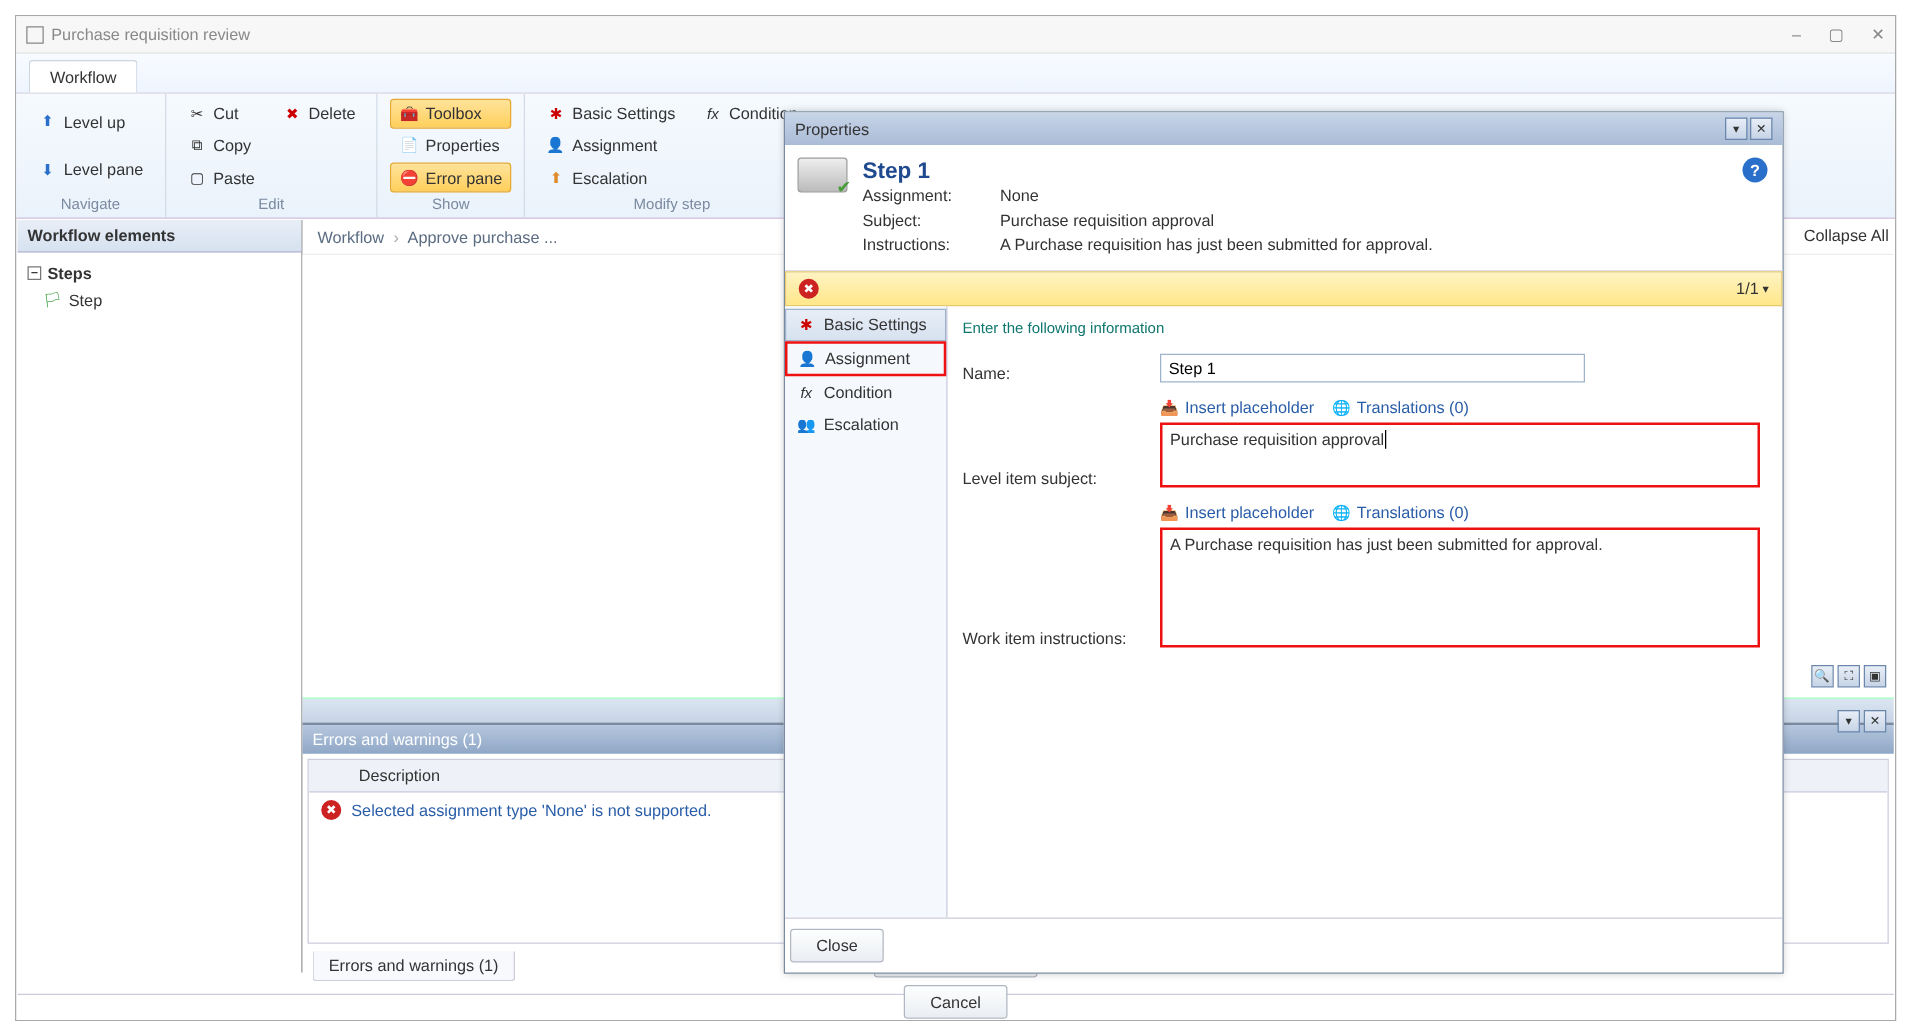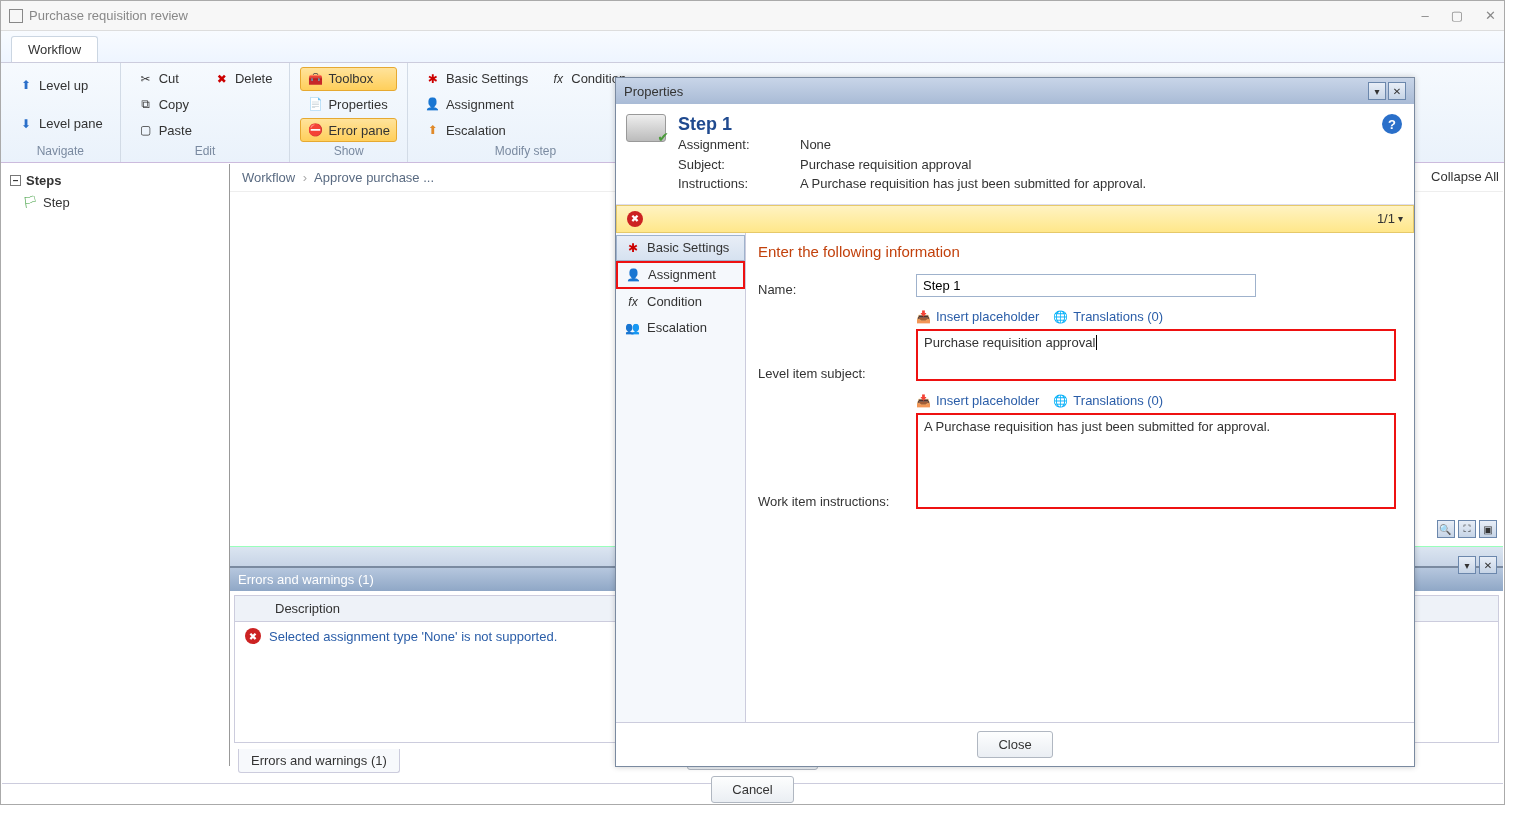--- a/index.html
+++ b/index.html
@@ -1,17 +1,17 @@
 <!DOCTYPE html>
 <html><head>
 <meta charset="utf-8">
 <style>
 * { box-sizing: border-box; font-family: "Segoe UI", Tahoma, sans-serif; font-size: 13px; }
 body { margin: 0; background: #fff; color: #333; width:1536px; height:817px; position:relative; overflow:hidden;}
-.window { border: 1px solid #aaa; width: 1505px; height: 805px; margin: 0; position:relative; background:#fff;}
+.window { border: 1px solid #aaa; width: 1505px; height: 805px; margin: 12px; position:relative; background:#fff;}
 .titlebar { height: 30px; background:#f7f7f7; border-bottom:1px solid #ddd; display:flex; align-items:center; padding:0 8px; color:#888; }
 .titlebar .app-icon { width:14px; height:14px; border:1px solid #888; margin-right:6px;}
 .win-ctrl { margin-left:auto; display:flex; gap:22px; color:#888; font-size:14px;}
 .ribbon-tabs { height: 32px; background: linear-gradient(#f8fbff,#eef5ff); border-bottom:1px solid #ccd; padding-left:10px; display:flex; align-items:flex-end;}
 .ribbon-tab { background:#fff; border:1px solid #cbd6e2; border-bottom:none; padding:5px 16px; border-radius:3px 3px 0 0; font-size:13px;}
 .ribbon { height: 100px; background: linear-gradient(#f6fafe,#eaf2fb); border-bottom:1px solid #cbd; display:flex; }
 .ribbon-group { padding:4px 10px 0 10px; border-right:1px solid #d2dbe6; display:flex; flex-direction:column; }
 .ribbon-items { display:grid; grid-template-columns: auto auto; gap:2px 8px; flex:1;}
 .ribbon-items.single { grid-template-columns:auto;}
 .ribbon-label { text-align:center; color:#7a8aa0; font-size:12px; padding:2px 0 4px;}
@@ -47,42 +47,42 @@
 .btn { border:1px solid #b0b7c1; background:linear-gradient(#fdfefe,#eaeef3); padding:5px 20px; border-radius:3px; cursor:pointer;}
 
 .dialog { position:absolute; left:614px; top:76px; width:800px; height:690px; border:1px solid #7a8aa0; background:#fff; box-shadow:0 0 6px rgba(0,0,0,.2); z-index:10; display:flex; flex-direction:column;}
 .dlg-title { background: linear-gradient(#c8d5e8,#a9bbd6); padding:4px 8px; display:flex; align-items:center; font-weight:400;}
 .dlg-title .tctrl { margin-left:auto; display:flex; gap:2px;}
 .sqbtn { width:18px; height:18px; border:1px solid #6b87ac; background:linear-gradient(#e8eef7,#c6d4e6); display:flex; align-items:center;justify-content:center; font-size:10px; cursor:pointer;}
 .dlg-header { display:flex; padding:10px 12px 10px 10px; gap:12px; border-bottom:1px solid #dde;}
 .marble { width:40px; height:28px; background:linear-gradient(#eee,#bbb); border:1px solid #999; border-radius:3px; position:relative;}
 .marble::after { content:"✔"; color:#4a9b3a; position:absolute; right:-4px; bottom:-4px; font-size:14px;}
 .dlg-head-text h3 { margin:0; color:#204a8f; font-size:18px; font-weight:700;}
-.dlg-head-text .row { display:flex; gap:22px; color:#333; font-size:13px; line-height:1.5;align-items:center;}
+.dlg-head-text .row { display:flex; gap:10px; color:#333; font-size:13px; line-height:1.5;align-items:center;}
 .dlg-head-text .lbl { width:100px; color:#333;}
 .help-icon { margin-left:auto; width:20px; height:20px; border-radius:50%; background:#2a6fc9; color:#fff; display:flex; align-items:center;justify-content:center; font-weight:700;}
 .yellow-bar { background:linear-gradient(#fff3c2,#ffe78a); border:1px solid #e6c96a; padding:5px 10px; display:flex; align-items:center; gap:8px;}
 .yellow-bar .ybtxt { color:#333;}
 .yellow-bar .count { margin-left:auto; display:flex; align-items:center; gap:3px;}
 .yellow-bar .count::after { content:"▾"; font-size:10px;}
 .dlg-body { flex:1; display:flex; overflow:hidden;}
 .dlg-side { width:130px; border-right:1px solid #ccd; background:#f5f8fc; padding-top:2px;}
 .navitem { display:flex; align-items:center; gap:6px; padding:4px 8px; cursor:pointer; border:1px solid transparent;}
 .navitem.selected { background:linear-gradient(#e8eef7,#d6e2f0); border:1px solid #9fb2cc;}
 .red-outline { border:2px solid #e11 !important;}
 .dlg-main { flex:1; padding:10px 12px; overflow:auto;}
-.dlg-main h4 { margin:0 0 14px 0; font-weight:400; color:#c2410c; font-size:15px;}
+.dlg-main h4 { margin:0 0 14px 0; font-weight:400; color:#0f766e; font-size:12px;}
 .form-row { display:flex; align-items:flex-end; margin-bottom:12px; gap:8px;}
 .form-row .flabel { width:150px; color:#333; padding-top:4px;}
 .text-input { width:340px; padding:3px 6px; border:1px solid #9fb2cc; font-size:13px;}
 .link-row { display:flex; gap:14px; margin-bottom:4px;}
 .link { color:#2a5da8; display:flex; align-items:center; gap:4px; cursor:pointer;}
 .textarea-box { width:480px; min-height:52px; border:2px solid #e11; padding:4px 6px; background:#fff;}
 .textarea-box.tall { min-height:96px;}
-.dlg-footer { border-top:1px solid #ccd; padding:8px 4px; display:flex; justify-content:center;}
+.dlg-footer { border-top:1px solid #ccd; padding:8px 4px; display:flex; justify-content:flex-start;}
 .mini-toolbar { position:absolute; right:6px; top:356px; z-index:2; display:flex; gap:3px;}
 .mini-toolbar2 { position:absolute; right:6px; top:392px; z-index:2; display:flex; gap:3px;}
 </style>
 </head>
 <body>
 
 <div class="window">
 
   <div class="titlebar">
     <span class="app-icon"></span>
@@ -170,20 +170,21 @@
             <span class="icon orange">⬆</span>
             <span>Escalation</span>
           </div>
       </div>
       <div class="ribbon-label">Modify step</div>
     </div>
   </div>
 
   <div class="workspace">
     <div class="left-panel">
+      <div class="panel-head">Workflow elements</div>
       <div class="tree">
         <div class="tree-item bold">
             <span class="box-min">–</span>
             <span>Steps</span>
           </div>
         <div class="tree-item">
             <span class="icon" style="color:#3a9b3a;">🏳</span>
             <span>Step</span>
           </div>
       </div>

